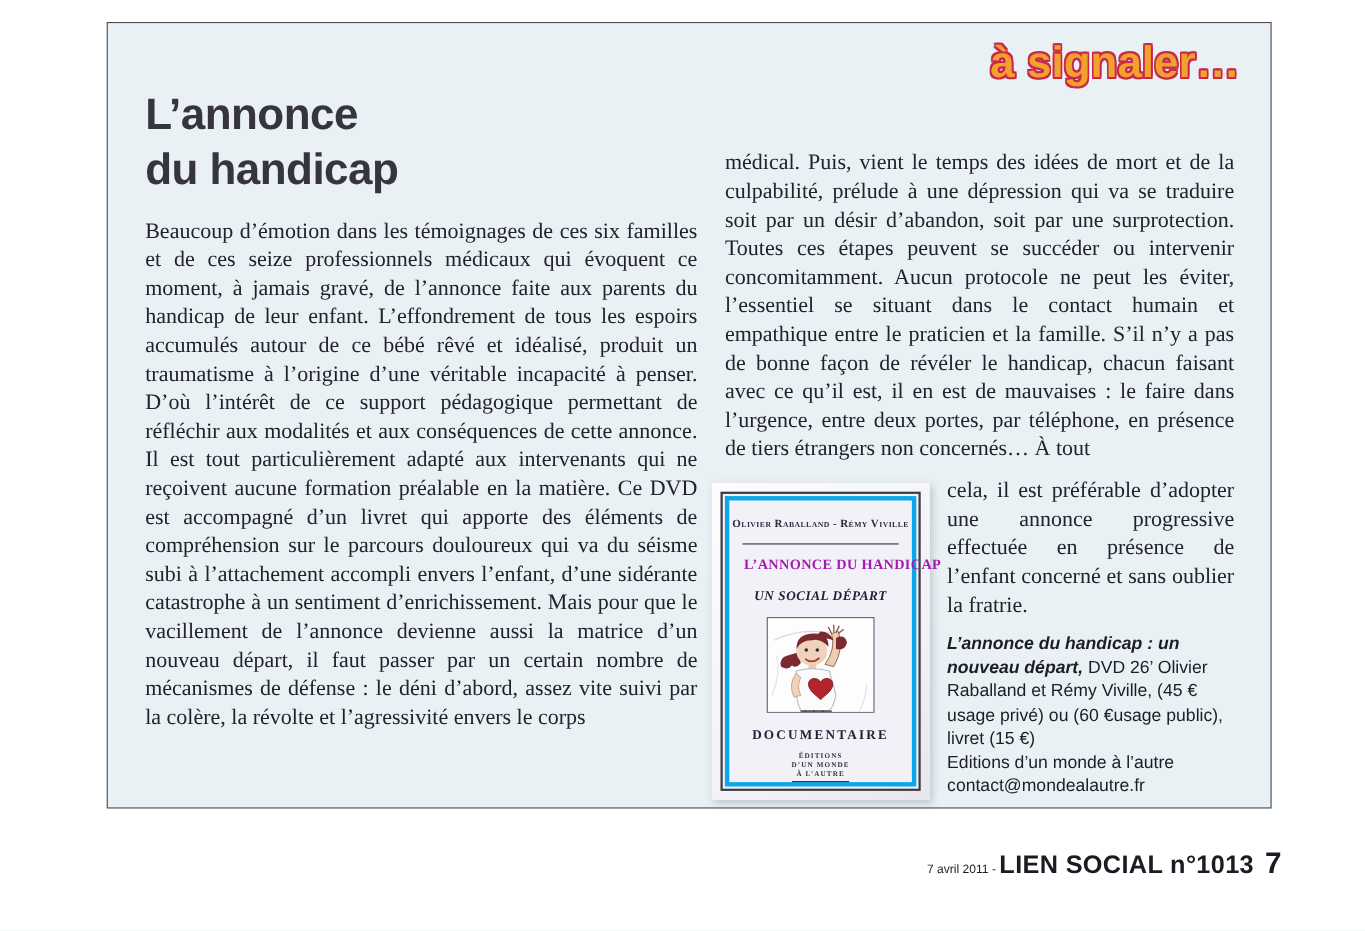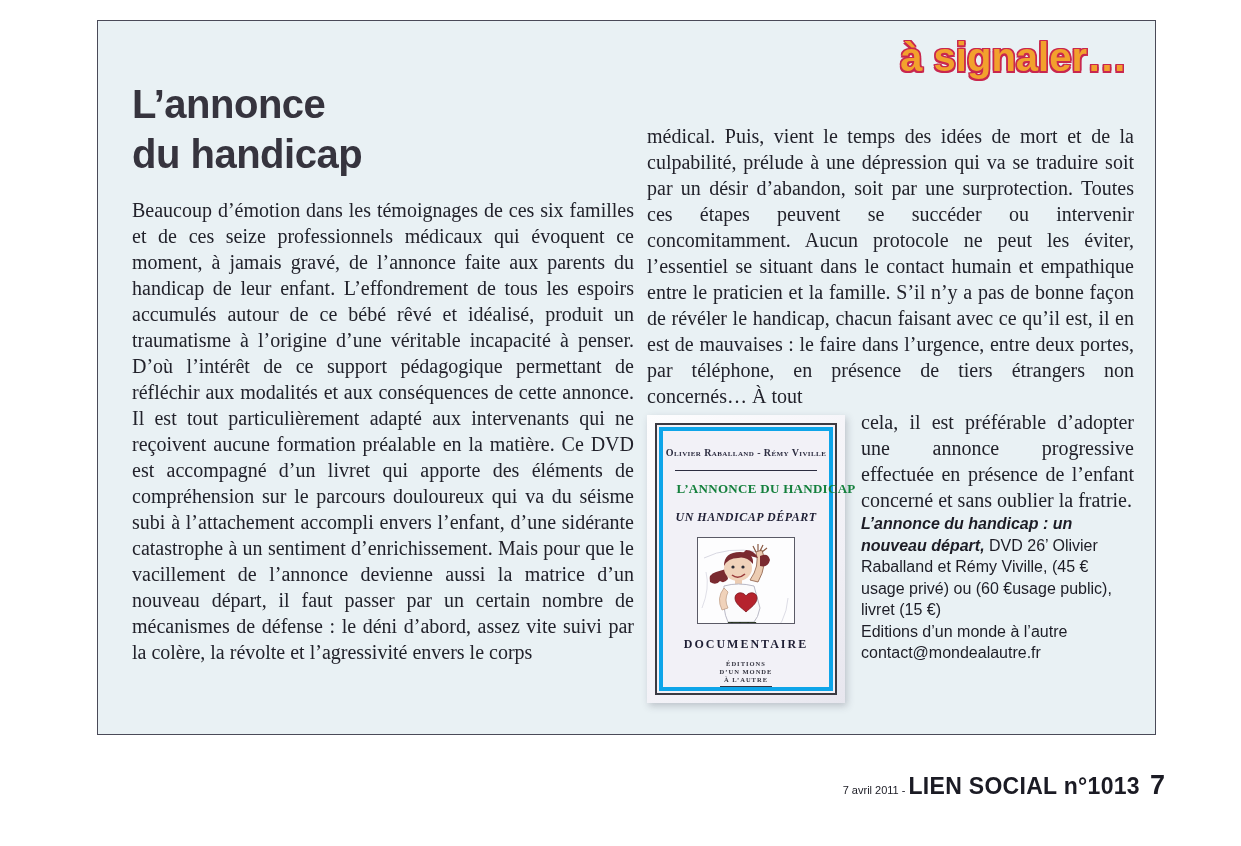--- a/index.html
+++ b/index.html
@@ -52,21 +52,21 @@
   .col-left{
     position:absolute;
     left:34px;top:176px;
     width:502px;
   }
   .col-right{
     position:absolute;
     left:549px;top:102px;
     width:487px;
   }
-  .col-right p{margin:0;}
+  .col-right p{margin:12px;}
   .col-left p{margin:0;}
 
   
   .dvd-card{
     float:left;
     width:182px;
     height:272px;
     background:linear-gradient(135deg,#fdfdfe 0%,#f1f0f6 70%,#e7e6ee 100%);
     box-shadow:2px 3px 7px rgba(60,60,80,0.25);
     padding:8px;
@@ -100,21 +100,21 @@
   }
   .cover-rule{
     width:86%;height:1px;background:#2c2c40;
     margin:4px 0 5px 0;
   }
   .cover-title{
     font-family:"Liberation Serif", serif;
     font-weight:bold;
     font-size:13px;
     letter-spacing:0.3px;
-    color:#15803d;
+    color:#a21caf;
     white-space:nowrap;
     margin-left:40px;
   }
   .cover-subtitle{
     font-family:"Liberation Serif", serif;
     font-weight:bold;
     font-style:italic;
     font-size:12px;
     letter-spacing:0.5px;
     color:#1f1f35;
@@ -188,21 +188,21 @@
 
   <div class="col-right bodytext">
     <p>médical. Puis, vient le temps des idées de mort et de la culpabilité, prélude à une dépression qui va se traduire soit par un désir d’abandon, soit par une surprotection. Toutes ces étapes peuvent se succéder ou intervenir concomitamment. Aucun protocole ne peut les éviter, l’essentiel se situant dans le contact humain et empathique entre le praticien et la famille. S’il n’y a pas de bonne façon de révéler le handicap, chacun faisant avec ce qu’il est, il en est de mauvaises : le faire dans l’urgence, entre deux portes, par téléphone, en présence de tiers étrangers non concernés… À tout</p>
 
     <div class="dvd-card">
       <div class="dvd-cover">
         <div class="dvd-cover-inner">
           <div class="cover-authors">Olivier Raballand - Rémy Viville</div>
           <div class="cover-rule"></div>
           <div class="cover-title">L’ANNONCE DU HANDICAP</div>
-          <div class="cover-subtitle">UN HANDICAP DÉPART</div>
+          <div class="cover-subtitle">UN SOCIAL DÉPART</div>
           <div class="cover-art">
             <svg width="96" height="116" viewBox="0 0 96 116" xmlns="http://www.w3.org/2000/svg">
               <rect x="0" y="0" width="96" height="116" fill="#fdfdfe"></rect>
 
               <path d="M6,20 Q30,8 60,14" stroke="#d8d8e2" stroke-width="1" fill="none"></path>
               <path d="M70,100 Q88,86 90,60" stroke="#dddde6" stroke-width="1" fill="none"></path>
               <path d="M4,70 Q12,50 8,34" stroke="#e0e0e8" stroke-width="1" fill="none"></path>
 
               <path d="M52,42 Q62,28 58,14 L64,12 Q70,26 60,44 Z" fill="#ecccb2" stroke="#8a5a44" stroke-width="0.8"></path>
 

